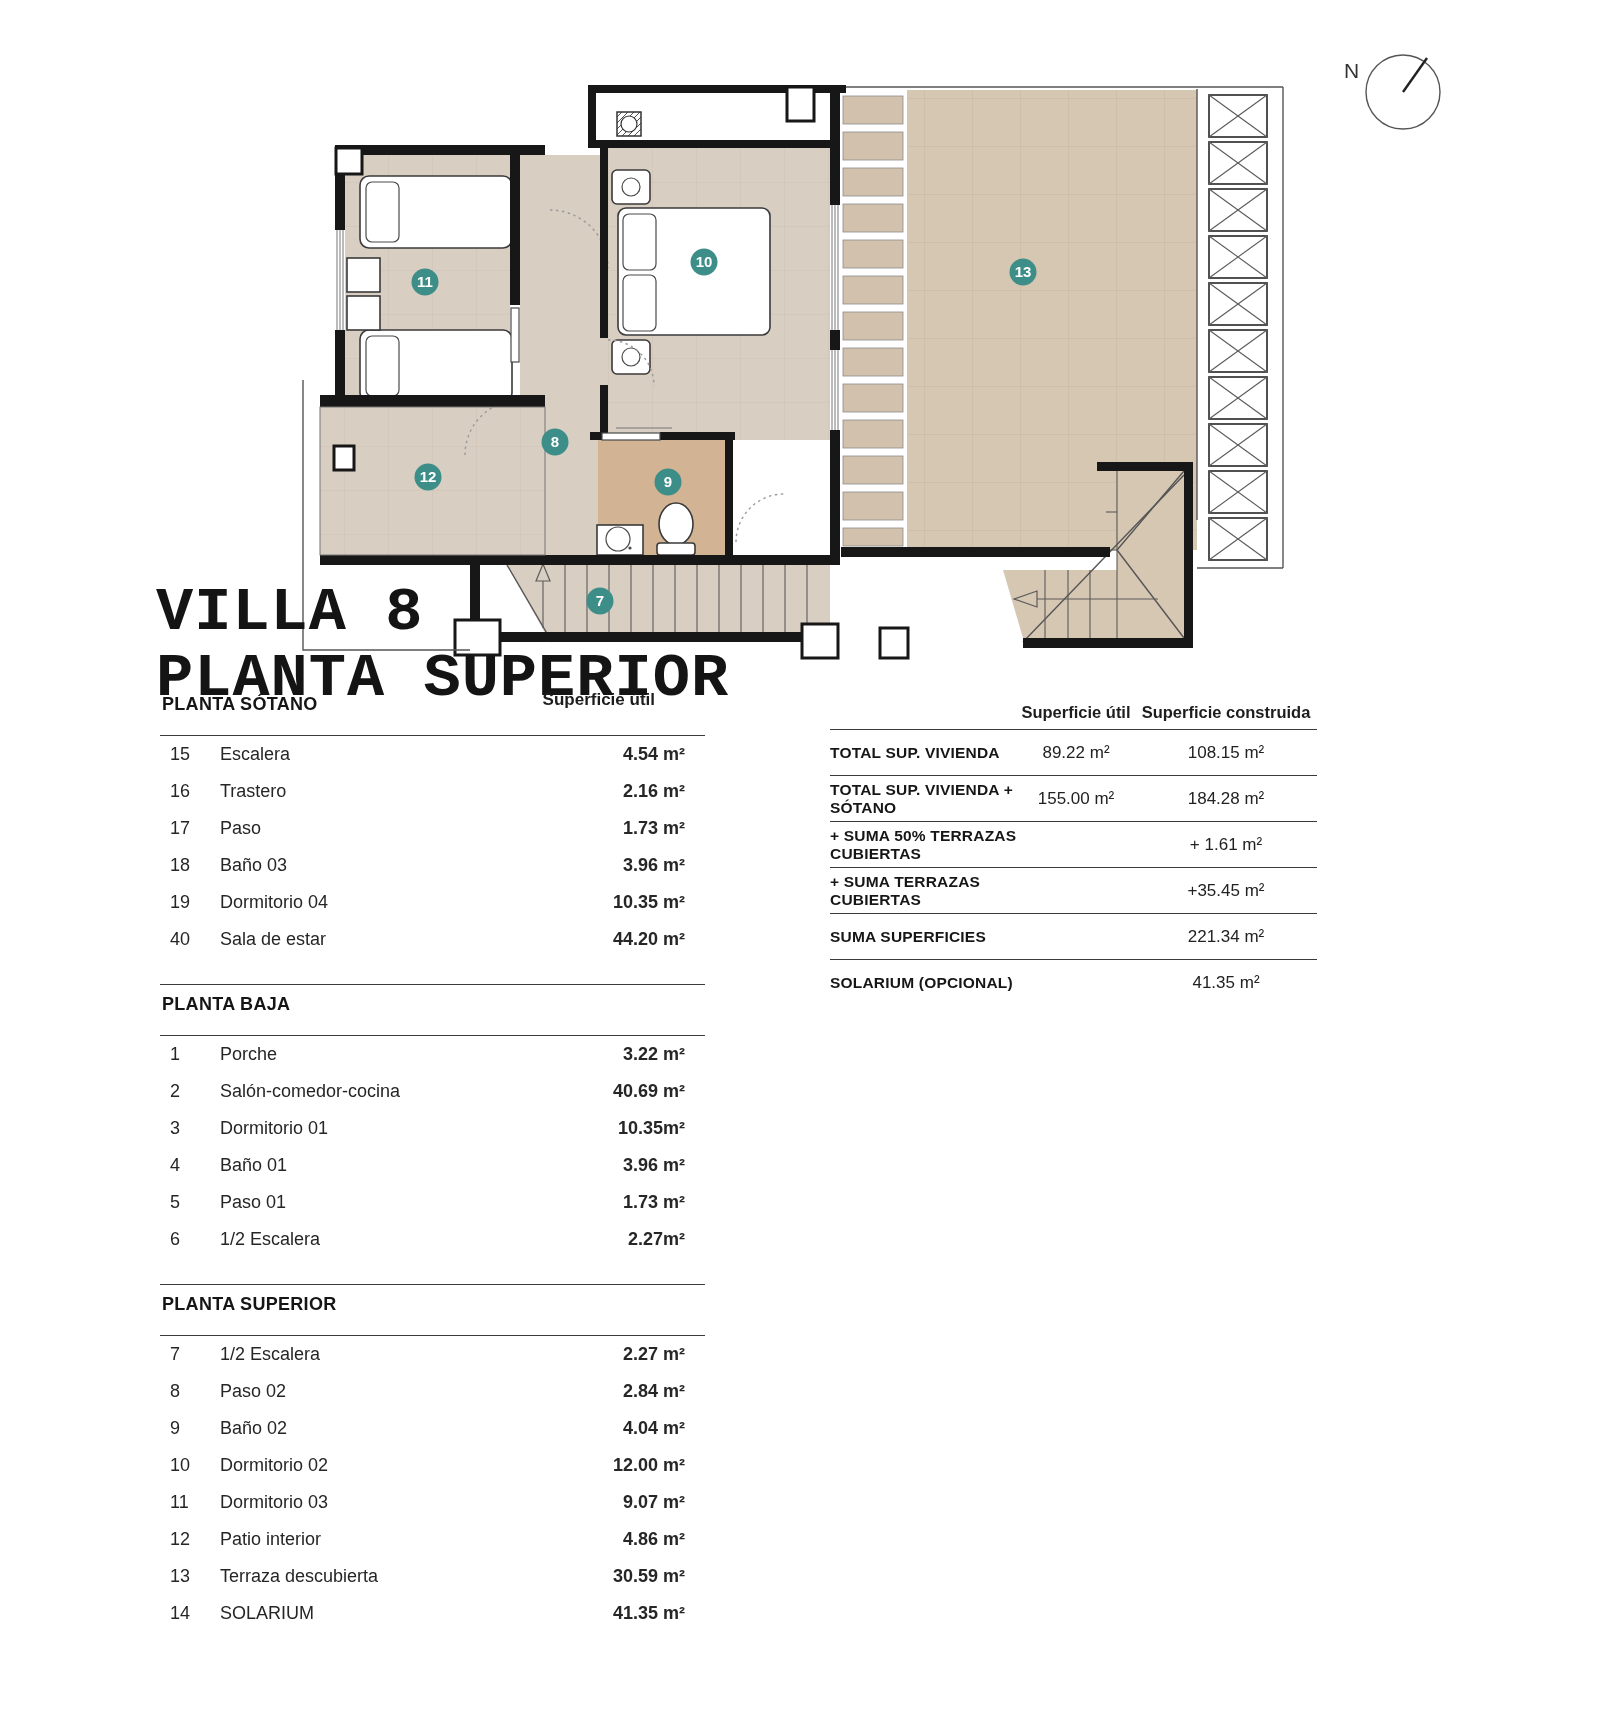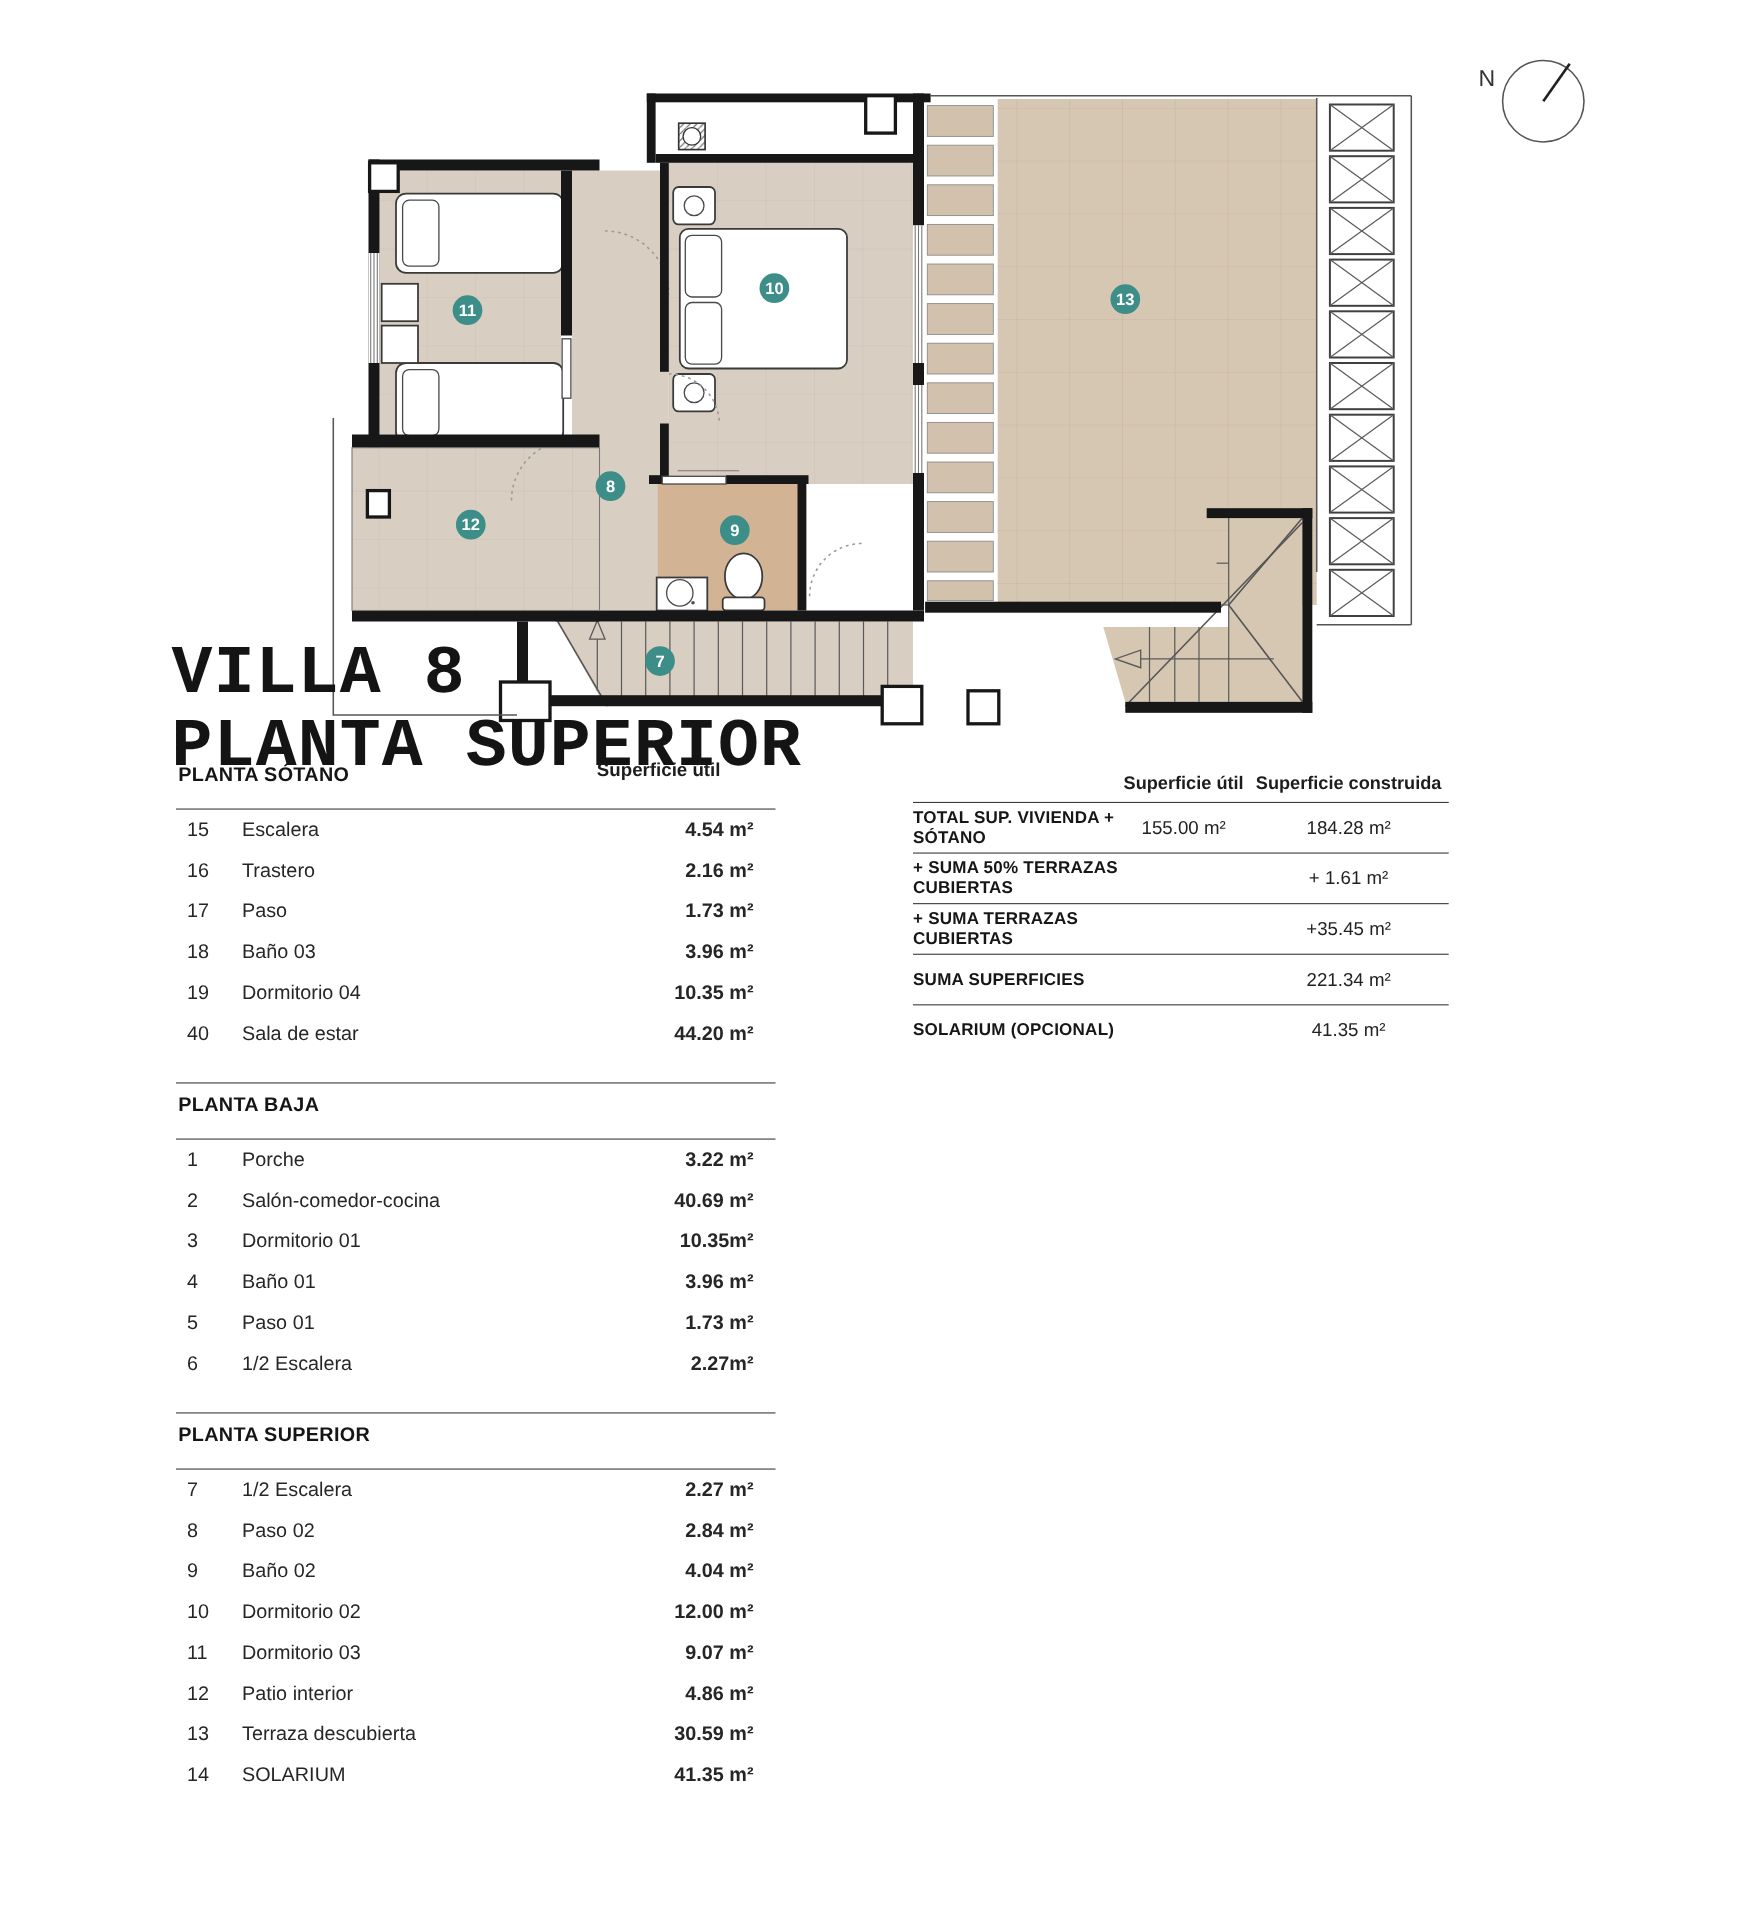--- a/index.html
+++ b/index.html
@@ -449,20 +449,25 @@
 </div>
   </div>
 
   <div id="right-table">
     <div class="rhead">
       <div></div>
       <div class="h1">Superficie útil</div>
       <div class="h2">Superficie construida</div>
     </div>
     <div>
+  <div class="rrow">
+    <div class="r-lab">TOTAL SUP. VIVIENDA</div>
+    <div class="r-u">89.22 m²</div>
+    <div class="r-c">108.15 m²</div>
+  </div>
 
   <div class="rrow">
     <div class="r-lab">TOTAL SUP. VIVIENDA + SÓTANO</div>
     <div class="r-u">155.00 m²</div>
     <div class="r-c">184.28 m²</div>
   </div>
 
   <div class="rrow">
     <div class="r-lab">+ SUMA 50% TERRAZAS CUBIERTAS</div>
     <div class="r-u"></div>

